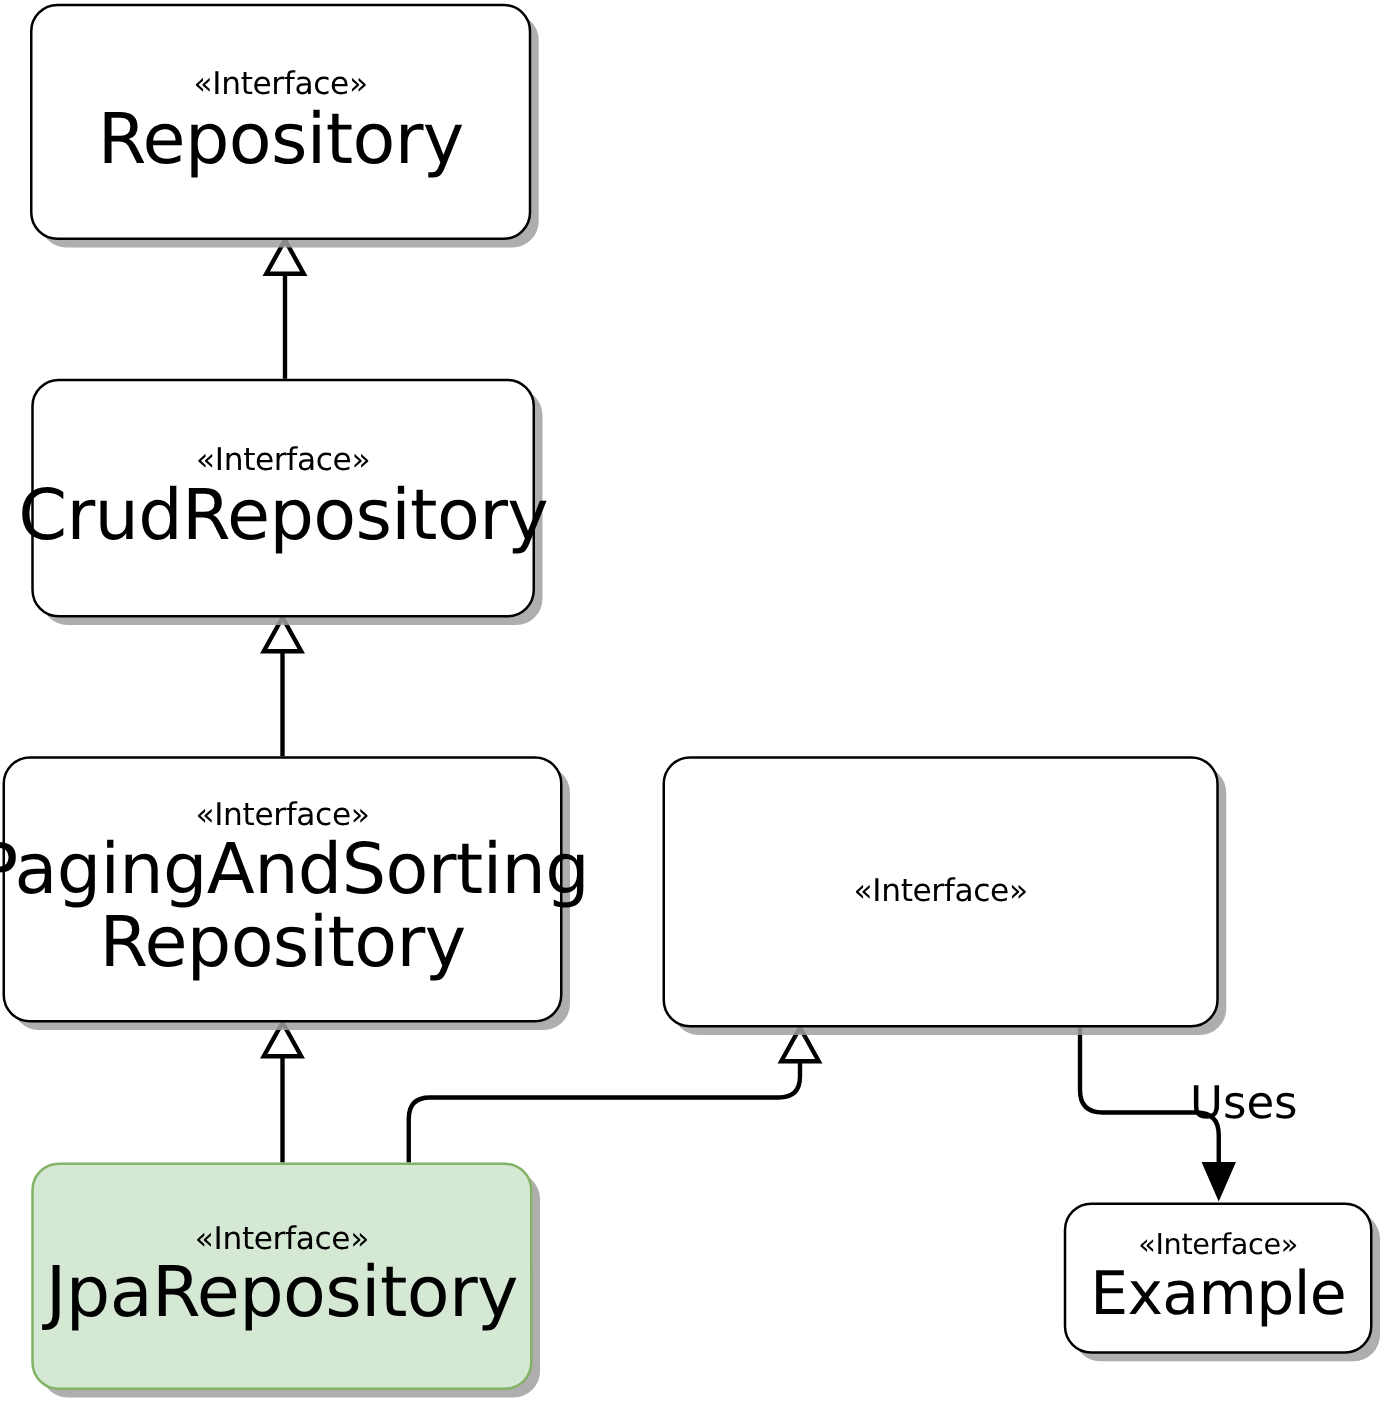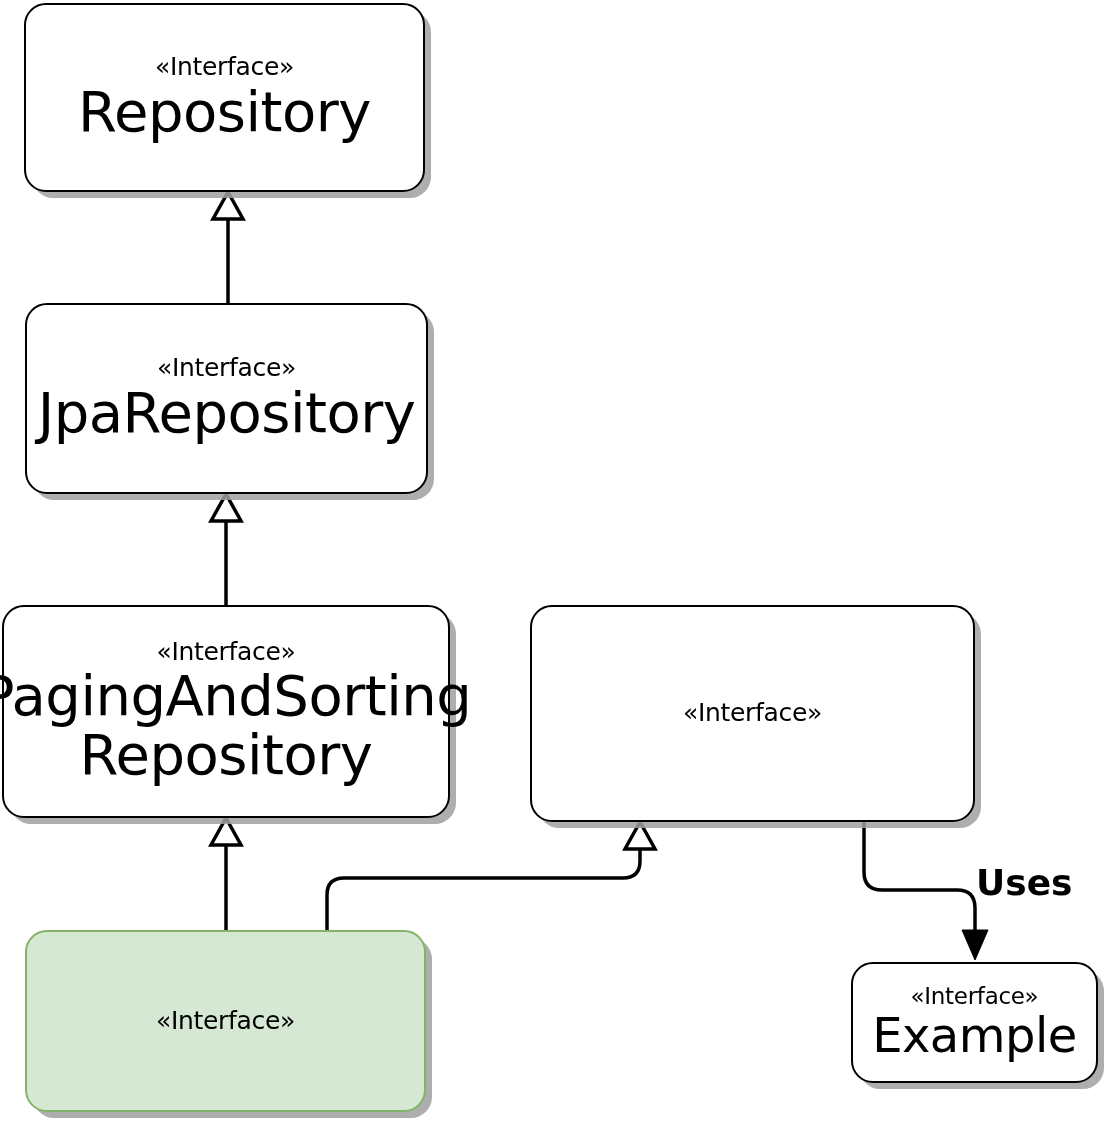--- a/index.html
+++ b/index.html
@@ -73,21 +73,21 @@
   #node-example .node-name  { font-size: 48px; }
 
   .edge-label {
     position: absolute;
     font-family: "DejaVu Sans", sans-serif;
     font-size: 36px;
     color: #000000;
     white-space: nowrap;
     z-index: 4;
   }
-  #label-uses { left: 976px; top: 862px; font-weight: bold; }
+  #label-uses { left: 952px; top: 862px; }
 </style>
 </head>
 <body>
 
 <div id="diagram-root">
 
   <svg id="edges" viewBox="0 0 1108 1135" xmlns="http://www.w3.org/2000/svg">
 
     <g>
       <line x1="228" y1="303" x2="228" y2="216" stroke="#000000" stroke-width="3.5"></line>
@@ -115,35 +115,36 @@
     </g>
   </svg>
 
   <div class="uml-node" id="node-repository">
     <div class="stereotype">«Interface»</div>
     <div class="node-name">Repository</div>
   </div>
 
   <div class="uml-node" id="node-crudrepository">
     <div class="stereotype">«Interface»</div>
-    <div class="node-name">JpaRepository</div>
+    <div class="node-name">CrudRepository</div>
   </div>
 
   <div class="uml-node" id="node-pagingandsorting">
     <div class="stereotype">«Interface»</div>
     <div class="node-name">PagingAndSorting
 Repository</div>
   </div>
 
   <div class="uml-node" id="node-querybyexample">
     <div class="stereotype">«Interface»</div>
   </div>
 
   <div class="uml-node accent" id="node-jparepository">
     <div class="stereotype">«Interface»</div>
+    <div class="node-name">JpaRepository</div>
   </div>
 
   <div class="uml-node" id="node-example">
     <div class="stereotype">«Interface»</div>
     <div class="node-name">Example</div>
   </div>
 
   <div class="edge-label" id="label-uses">Uses</div>
 
 </div>

